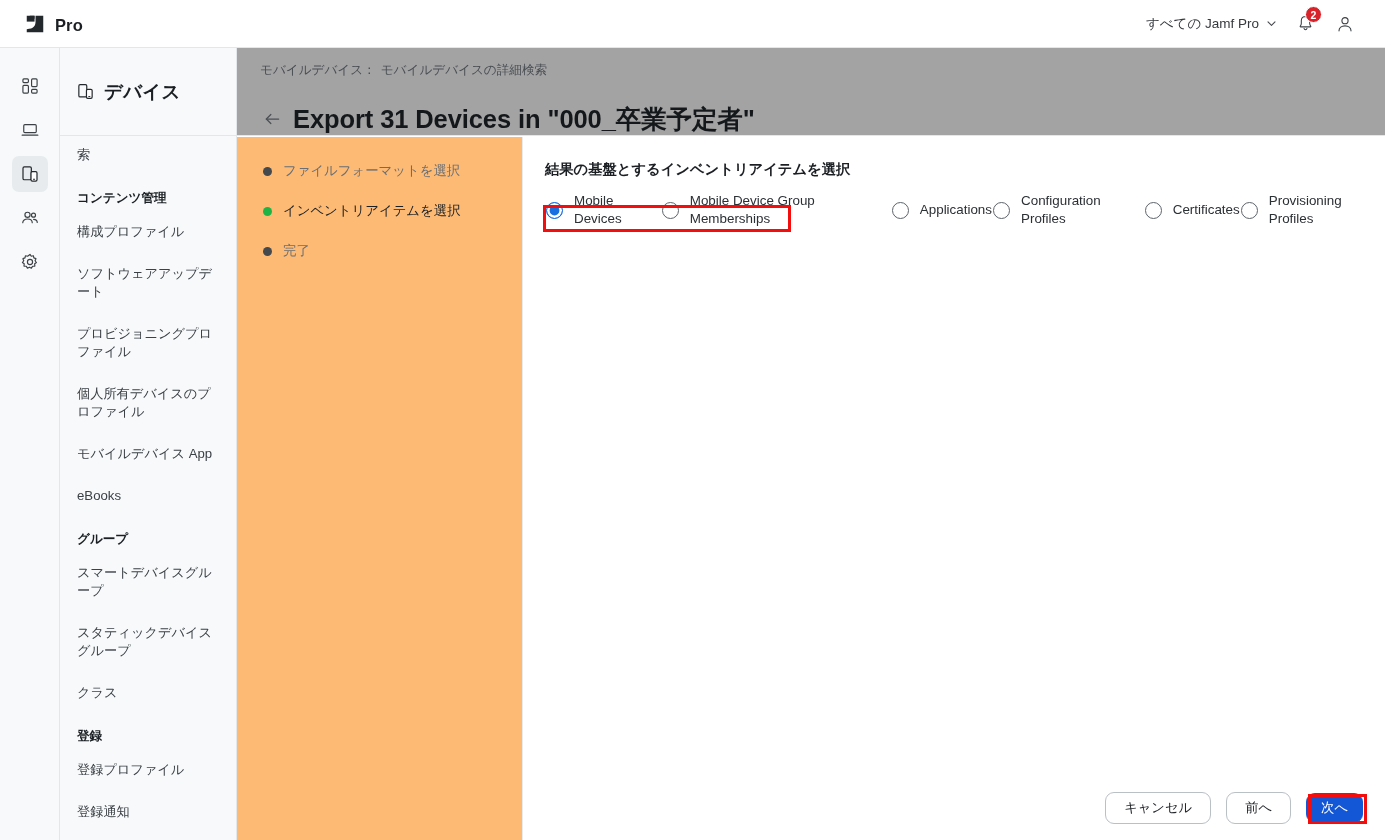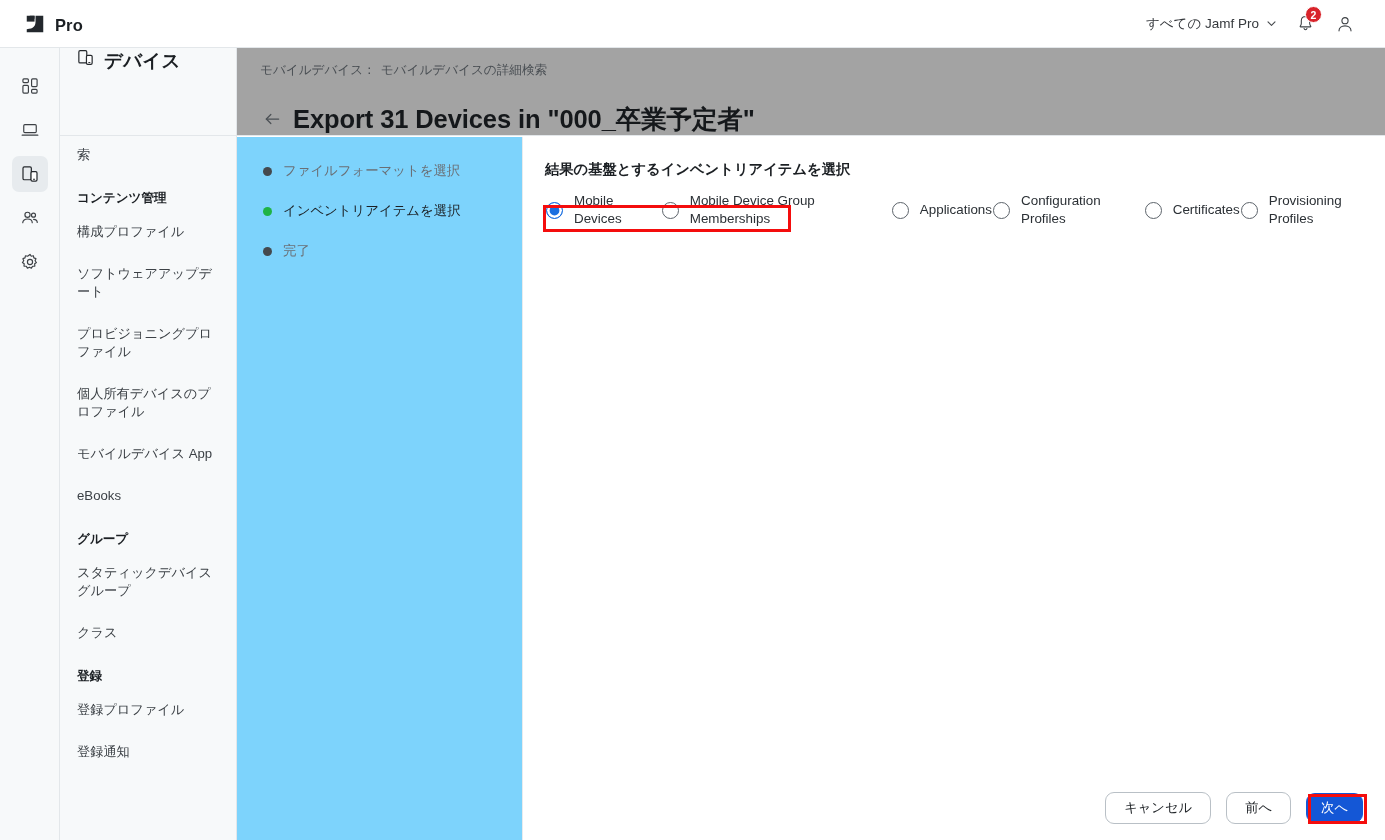--- a/index.html
+++ b/index.html
@@ -76,21 +76,21 @@
   
   .sidebar {
     position: absolute; top: 48px; left: 60px;
     width: 177px; height: 792px;
     background: #f7f9fa;
     border-right: 1px solid #e3e7ea;
     z-index: 10;
   }
   .sidebar-head {
     height: 88px; border-bottom: 1px solid #e3e7ea;
-    display: flex; padding: 0 16px;
+    display: flex; align-items: center; padding: 0 16px;
     gap: 9px;
   }
   .sb-head-icon { width: 19px; height: 19px; display: block; flex: none; }
   .sb-head-title { font-size: 18.5px; font-weight: 700; color: #1b1f23; letter-spacing: .2px; }
 
   .sidebar-scroll {
     height: 704px; overflow: hidden; padding: 0 0 20px 0;
     position: relative;
   }
   .sb-link {
@@ -126,21 +126,21 @@
   .back-arrow { width: 20px; height: 20px; cursor: pointer; display: block; flex: none; margin-left: 2px; }
   .page-title {
     font-size: 25.5px; font-weight: 700; color: #15181b;
     letter-spacing: -0.1px; line-height: 32px;
   }
 
   
   .steps {
     position: absolute; top: 137px; left: 237px;
     width: 286px; height: 703px;
-    background: #7dd3fc;
+    background: #fdba74;
     border-right: 1px solid #e8ebed;
     padding: 25px 16px 0 26px;
     z-index: 5;
   }
   .step {
     display: flex; align-items: center; gap: 11px;
     margin-bottom: 22px; cursor: pointer;
   }
   .step-dot {
     width: 9px; height: 9px; border-radius: 50%;
@@ -309,20 +309,21 @@
     <div class="sidebar-scroll">
       <div class="sb-link">索</div>
       <div class="sb-group-title">コンテンツ管理</div>
       <div class="sb-link">構成プロファイル</div>
       <div class="sb-link">ソフトウェアアップデート</div>
       <div class="sb-link">プロビジョニングプロファイル</div>
       <div class="sb-link">個人所有デバイスのプロファイル</div>
       <div class="sb-link">モバイルデバイス App</div>
       <div class="sb-link">eBooks</div>
       <div class="sb-group-title">グループ</div>
+      <div class="sb-link">スマートデバイスグループ</div>
       <div class="sb-link">スタティックデバイスグループ</div>
       <div class="sb-link">クラス</div>
       <div class="sb-group-title">登録</div>
       <div class="sb-link">登録プロファイル</div>
       <div class="sb-link">登録通知</div>
 
     </div>
   </div>
 
   <div class="page-header">

